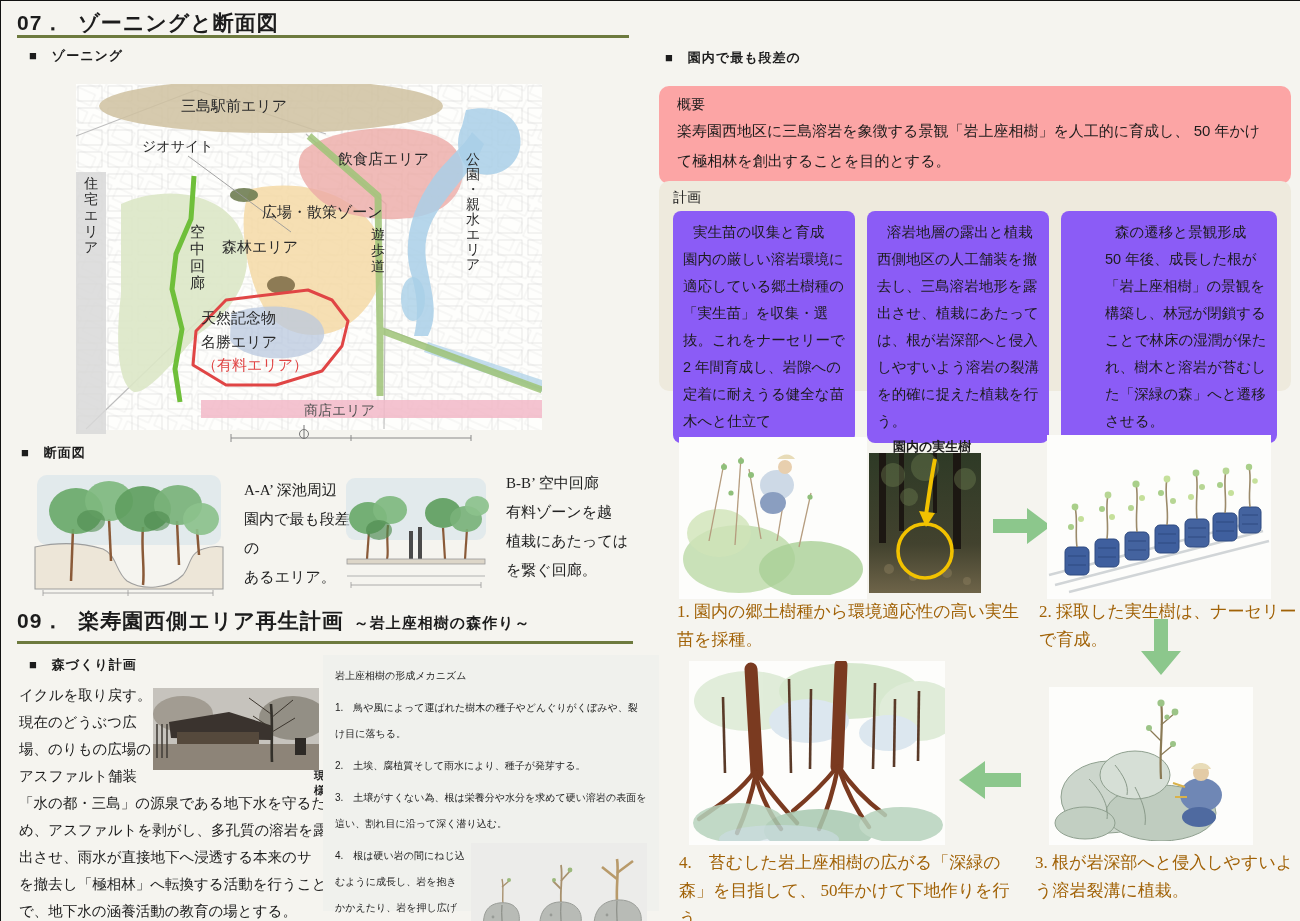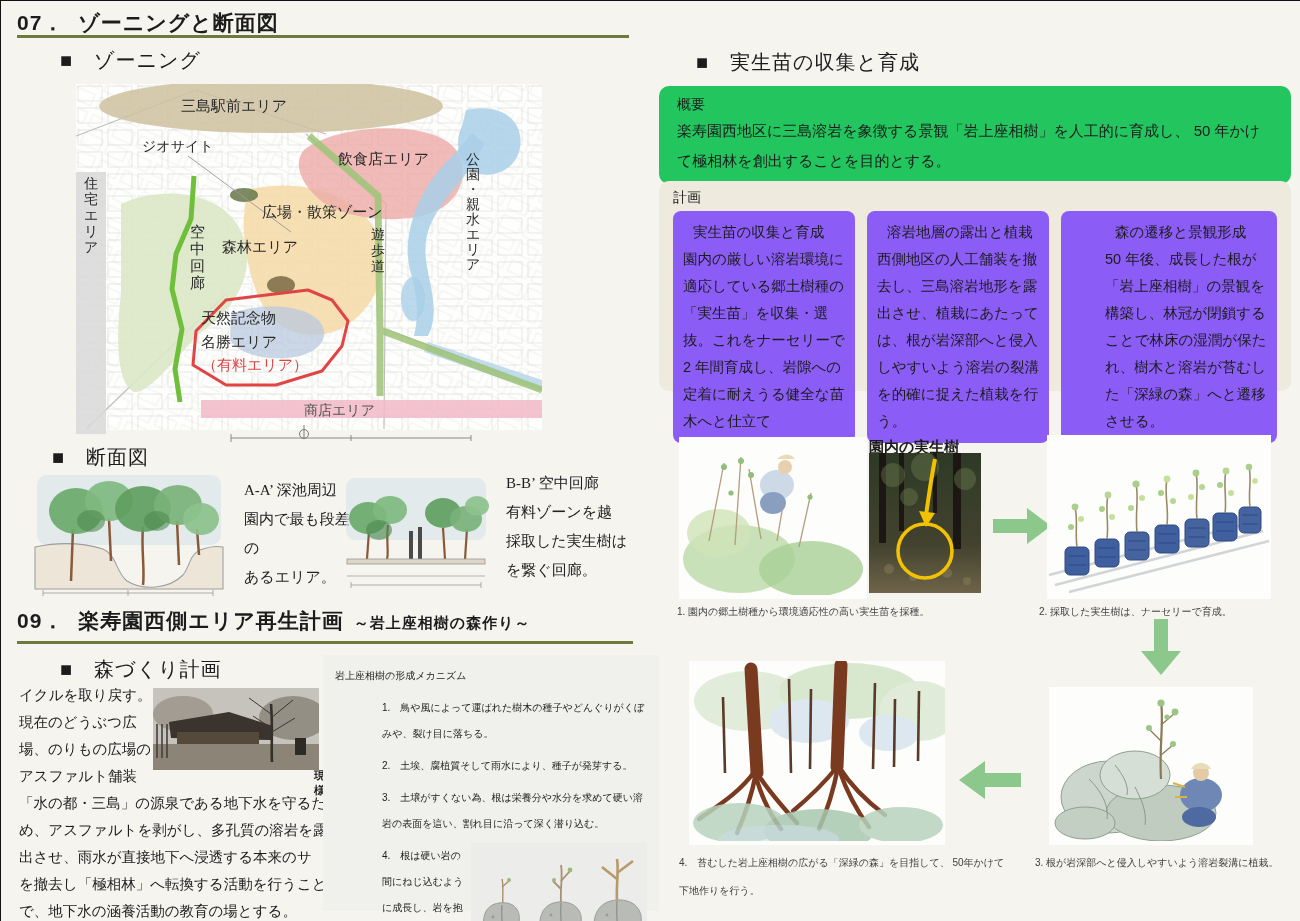--- a/index.html
+++ b/index.html
@@ -3,31 +3,31 @@
 <meta charset="utf-8">
 <style>
   html,body{margin:0;padding:0;background:#e8e8e4;}
   .page{position:relative;width:1300px;height:921px;background:#f5f4ef;border:1px solid #111;
         font-family:"Liberation Sans","DejaVu Sans",sans-serif;color:#1c1c1c;overflow:hidden;margin:0 auto;}
   .abs{position:absolute;}
   .h-big{font-size:21px;font-weight:bold;letter-spacing:1px;}
   .h-big .num{margin-right:14px;}
   .h-sub{font-size:15px;font-weight:bold;margin-left:10px;}
   .rule{height:3px;background:#6d7a3e;}
-  .h-mid{font-size:20px;font-weight:normal;letter-spacing:1px;margin-left:31px;}
+  .h-mid{font-size:13px;font-weight:bold;letter-spacing:1px;}
   .serif{font-family:"Liberation Serif","DejaVu Serif",serif;}
   .cap-serif{font-family:"Liberation Serif","DejaVu Serif",serif;font-size:15px;line-height:29px;color:#222;}
-  .beige-box{background:#22c55e;border-radius:10px;}
+  .beige-box{background:#fca5a5;border-radius:10px;}
   .plan-card{background:#8b5cf6;border-radius:8px;padding:8px 10px;font-size:14.5px;line-height:27px;}
   .plan-card .card-title{padding-left:10px;}
-  .flow-cap{font-size:10px;line-height:28px;color:#404040;}
+  .flow-cap{font-size:17px;line-height:28px;color:#a16207;font-family:Liberation Serif, serif;}
   .panel{background:#fdfdfc;}
   .photo-label{font-size:11px;font-weight:bold;line-height:15px;}
   .mech{background:#f0f1ed;font-size:10px;line-height:26px;}
-  .mech .mech-item{margin-top:6px;margin-left:47px;}
+  .mech .mech-item{margin-top:6px;}
 </style>
 </head>
 <body>
 
 <div class="page">
 
   <div class="abs h-big" style="left:16px;top:8px;">
     <span class="num">07．</span><span>ゾーニングと断面図</span>
   </div>
   <div class="abs rule" style="left:16px;top:34px;width:612px;"></div>
@@ -171,21 +171,21 @@
       <g stroke="#999" stroke-width="0.8">
         <line x1="10" y1="112" x2="140" y2="112"></line>
           <line x1="10" y1="109" x2="10" y2="115"></line>
           <line x1="140" y1="109" x2="140" y2="115"></line>
       </g>
     </svg>
   </div>
   <div class="abs cap-serif" style="left:505px;top:468px;width:132px;">
     <div>B-B’ 空中回廊</div>
     <div>有料ゾーンを越</div>
-    <div>採取した実生樹は</div>
+    <div>植栽にあたっては</div>
     <div>を繋ぐ回廊。</div>
   </div>
 
   <div class="abs h-big" style="left:16px;top:606px;">
     <span class="num">09．</span><span>楽寿園西側エリア再生計画</span><span class="h-sub">～岩上座相樹の森作り～</span>
   </div>
   <div class="abs rule" style="left:16px;top:640px;width:616px;"></div>
   <div class="abs h-mid" style="left:28px;top:655px;">■　森づくり計画</div>
 
   <div class="abs serif" style="left:18px;top:681px;width:320px;font-size:14.5px;line-height:27px;">
@@ -270,21 +270,21 @@
               <circle cx="100" cy="82" r="1.4"></circle>
               <circle cx="136" cy="72" r="1.4"></circle>
               <circle cx="158" cy="80" r="1.4"></circle>
           </g>
         </svg>
       </span>
       <span>4.　根は硬い岩の間にねじ込むように成長し、岩を抱きかかえたり、岩を押し広げる。</span>
     </div>
   </div>
 
-  <div class="abs h-mid" style="left:664px;top:48px;">■　実生苗の収集と育成</div>
+  <div class="abs h-mid" style="left:664px;top:48px;">■　園内で最も段差の</div>
 
   <div class="abs beige-box" style="left:658px;top:85px;width:632px;height:98px;padding:10px 18px;box-sizing:border-box;">
     <div style="font-size:14px;">概要</div>
     <div style="font-size:15px;line-height:30px;margin-top:2px;">楽寿園西地区に三島溶岩を象徴する景観「岩上座相樹」を人工的に育成し、 50 年かけて極相林を創出することを目的とする。</div>
   </div>
 
   <div class="abs beige-box" style="left:658px;top:180px;width:632px;height:210px;padding:8px 14px;box-sizing:border-box;background:#eeeadd;">
     <div style="font-size:14px;">計画</div>
     <div style="display:flex;gap:12px;margin-top:4px;">
       <div class="plan-card" style="width:194px;">
@@ -324,21 +324,21 @@
           <circle cx="108" cy="48" r="3"></circle>
           <circle cx="131" cy="60" r="2.6"></circle>
       </g>
       <ellipse cx="98" cy="48" rx="17" ry="15" fill="#cdd9e6"></ellipse>
       <circle cx="106" cy="30" r="7" fill="#e8cfae"></circle>
       <path d="M98,22 C104,16 112,16 116,22 Z" fill="#e8dcb8"></path>
       <ellipse cx="94" cy="66" rx="13" ry="11" fill="#8a9ec0"></ellipse>
     </svg>
   </div>
 
-  <div class="abs" style="left:868px;top:437px;font-size:15px;font-weight:bold;">園内の実生樹</div>
+  <div class="abs" style="left:892px;top:437px;font-size:13px;font-weight:bold;">園内の実生樹</div>
 
   <div class="abs" style="left:868px;top:452px;">
     <svg width="112" height="140" viewBox="0 0 112 140">
       <defs>
         <linearGradient id="forestbg" x1="0" y1="0" x2="0" y2="1">
           <stop offset="0" stop-color="#2e3a26"></stop>
             <stop offset="0.65" stop-color="#42422e"></stop>
             <stop offset="1" stop-color="#6e6449"></stop>
         </linearGradient>
       </defs>

